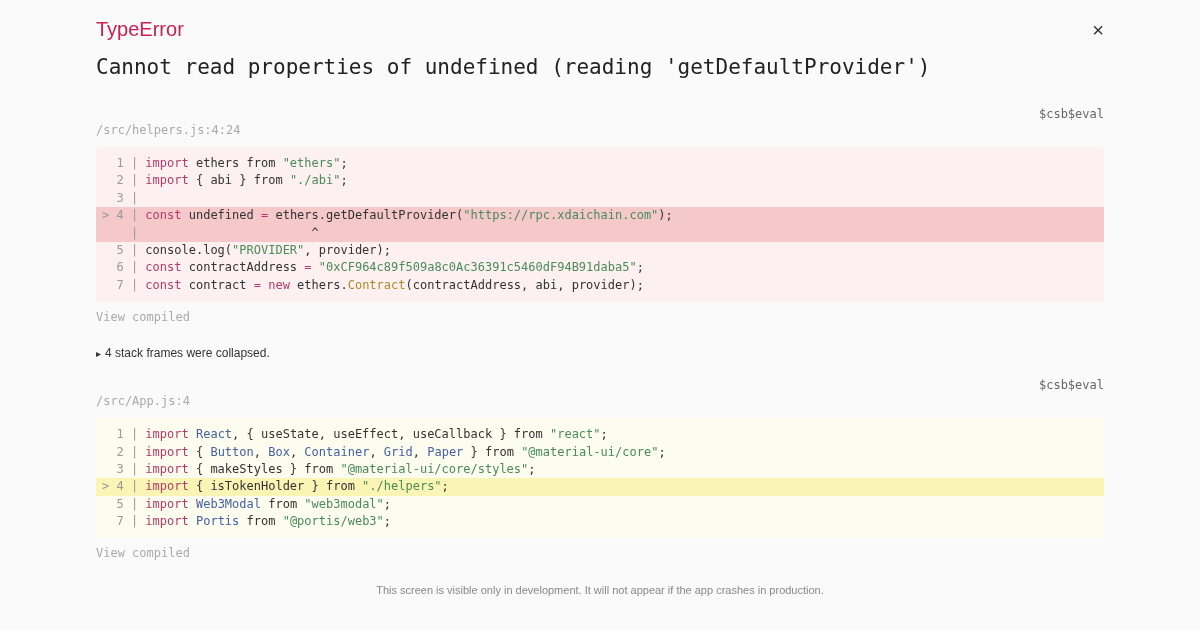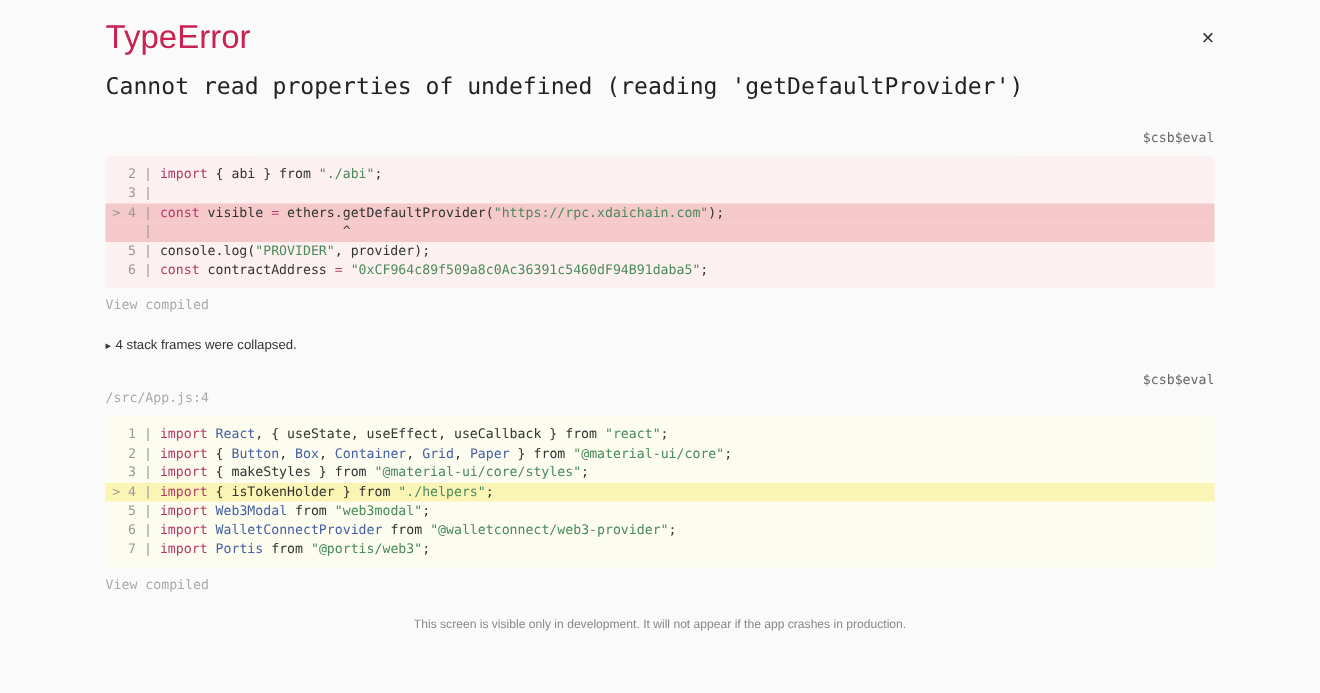--- a/index.html
+++ b/index.html
@@ -10,21 +10,21 @@
       width: 1200px;
       height: 630px;
       padding: 18px 96px;
     }
     .header-row {
       display: flex;
       justify-content: space-between;
       align-items: center;
     }
     .error-type {
-      font-size: 30px;
+      font-size: 20px;
       font-weight: 400;
       color: #c82252;
       font-family: -apple-system, sans-serif;
     }
     .close-btn {
       background: none;
       border: none;
       font-size: 20px;
       color: #333;
       cursor: pointer;
@@ -99,46 +99,48 @@
 <div class="header-row">
   <div class="error-type">TypeError</div>
   <button class="close-btn">×</button>
 </div>
 
 <div class="error-message">Cannot read properties of undefined (reading 'getDefaultProvider')</div>
 
 <div class="section">
   <div class="frame-header">
     <div class="frame-fn">$csb$eval</div>
+    <div class="frame-loc">/src/helpers.js:4:24</div>
   </div>
   <div class="code-block" id="code0">
+      <div class="code-line"><span class="ln-prefix">  1 | </span><span class="kw-import">import</span><span> ethers from </span><span class="str">"ethers"</span><span>;</span></div>
       <div class="code-line"><span class="ln-prefix">  2 | </span><span class="kw-import">import</span><span> { abi } from </span><span class="str">"./abi"</span><span>;</span></div>
       <div class="code-line"><span class="ln-prefix">  3 | </span></div>
-      <div class="code-line hl-red"><span class="ln-prefix">&gt; 4 | </span><span class="kw-import">const</span><span> visible </span><span class="kw-import">=</span><span> ethers.getDefaultProvider(</span><span class="str">"https://rpc.xdaichain.com"</span><span>);</span></div>
+      <div class="code-line hl-red"><span class="ln-prefix">&gt; 4 | </span><span class="kw-import">const</span><span> undefined </span><span class="kw-import">=</span><span> ethers.getDefaultProvider(</span><span class="str">"https://rpc.xdaichain.com"</span><span>);</span></div>
       <div class="code-line hl-red"><span class="ln-prefix">    | </span><span>                       ^</span></div>
       <div class="code-line"><span class="ln-prefix">  5 | </span><span>console.log(</span><span class="str">"PROVIDER"</span><span>, provider);</span></div>
       <div class="code-line"><span class="ln-prefix">  6 | </span><span class="kw-import">const</span><span> contractAddress </span><span class="kw-import">=</span><span> </span><span class="str">"0xCF964c89f509a8c0Ac36391c5460dF94B91daba5"</span><span>;</span></div>
+      <div class="code-line"><span class="ln-prefix">  7 | </span><span class="kw-import">const</span><span> contract </span><span class="kw-import">=</span><span> </span><span class="kw-import">new</span><span> ethers.</span><span class="cls">Contract</span><span>(contractAddress, abi, provider);</span></div>
     </div>
   <div class="view-compiled">View compiled</div>
 </div>
 
 <div class="collapser">4 stack frames were collapsed.</div>
 
 <div class="section" style="margin-top:18px;">
   <div class="frame-header">
     <div class="frame-fn">$csb$eval</div>
     <div class="frame-loc">/src/App.js:4</div>
   </div>
   <div class="code-block yellow" id="code1">
       <div class="code-line"><span class="ln-prefix">  1 | </span><span class="kw-import">import</span><span> </span><span class="id">React</span><span>, { useState, useEffect, useCallback } from </span><span class="str">"react"</span><span>;</span></div>
       <div class="code-line"><span class="ln-prefix">  2 | </span><span class="kw-import">import</span><span> { </span><span class="id">Button</span><span>, </span><span class="id">Box</span><span>, </span><span class="id">Container</span><span>, </span><span class="id">Grid</span><span>, </span><span class="id">Paper</span><span> } from </span><span class="str">"@material-ui/core"</span><span>;</span></div>
       <div class="code-line"><span class="ln-prefix">  3 | </span><span class="kw-import">import</span><span> { makeStyles } from </span><span class="str">"@material-ui/core/styles"</span><span>;</span></div>
       <div class="code-line hl-yellow"><span class="ln-prefix">&gt; 4 | </span><span class="kw-import">import</span><span> { isTokenHolder } from </span><span class="str">"./helpers"</span><span>;</span></div>
       <div class="code-line"><span class="ln-prefix">  5 | </span><span class="kw-import">import</span><span> </span><span class="id">Web3Modal</span><span> from </span><span class="str">"web3modal"</span><span>;</span></div>
-      <div class="code-line"><span class="ln-prefix">  6 | </span><span class="kw-import">import</span><span> </span><span class="id">WalletConnectProvider</span><span> from </span><span class="str">"@walletconnect/web3-provider"</span><span>;</span></div>
       <div class="code-line"><span class="ln-prefix">  7 | </span><span class="kw-import">import</span><span> </span><span class="id">Portis</span><span> from </span><span class="str">"@portis/web3"</span><span>;</span></div>
     </div>
   <div class="view-compiled">View compiled</div>
 </div>
 
 <div class="footer">
   <p>This screen is visible only in development. It will not appear if the app crashes in production.</p>
 
 </div>
 

